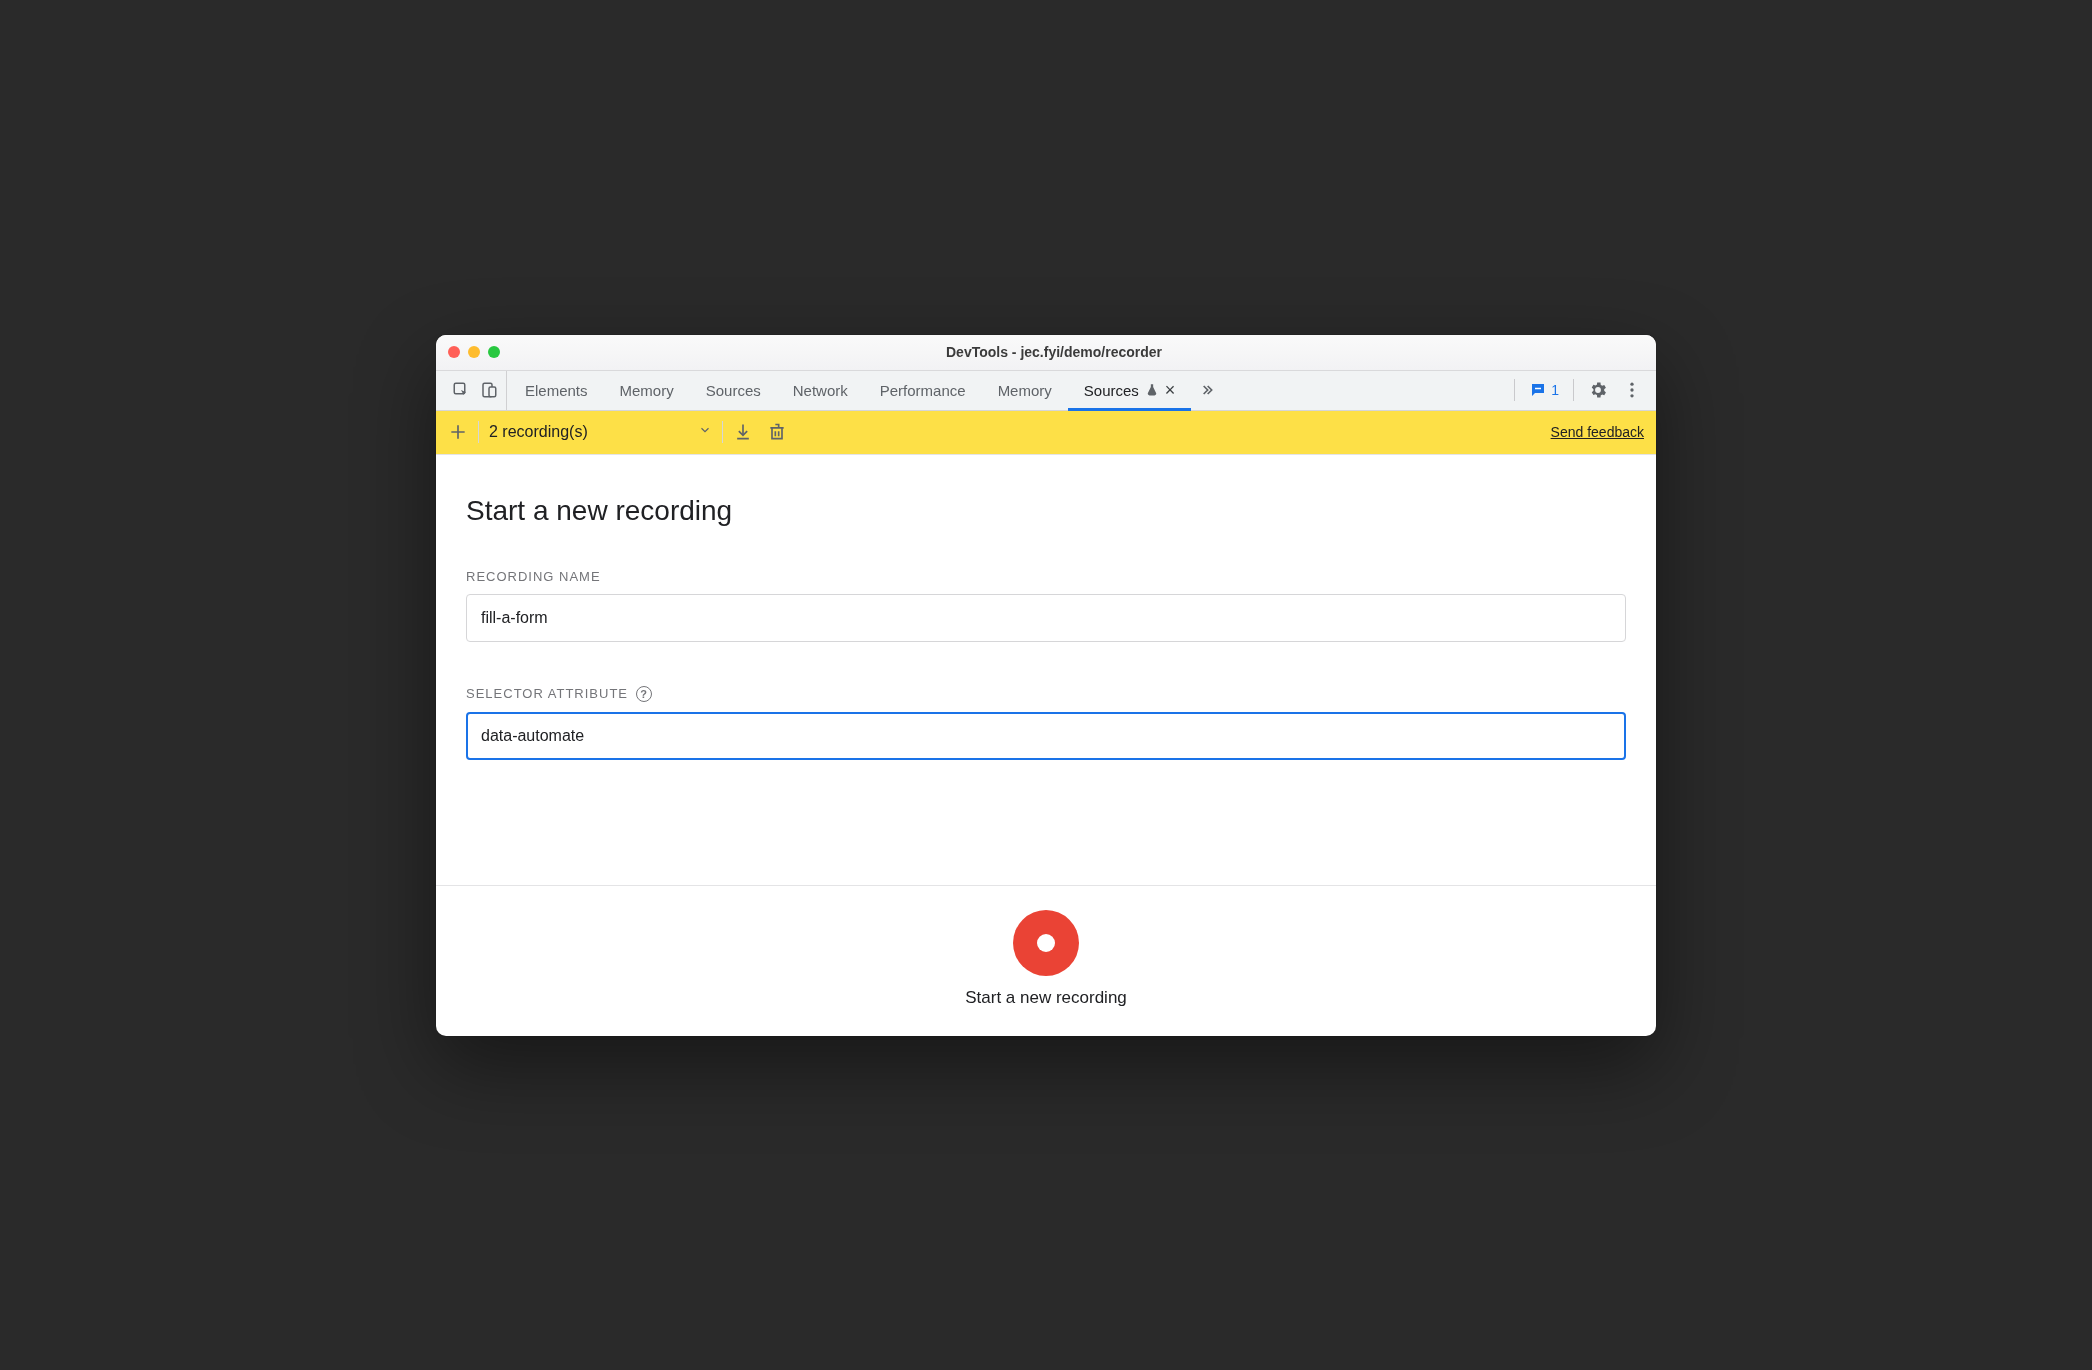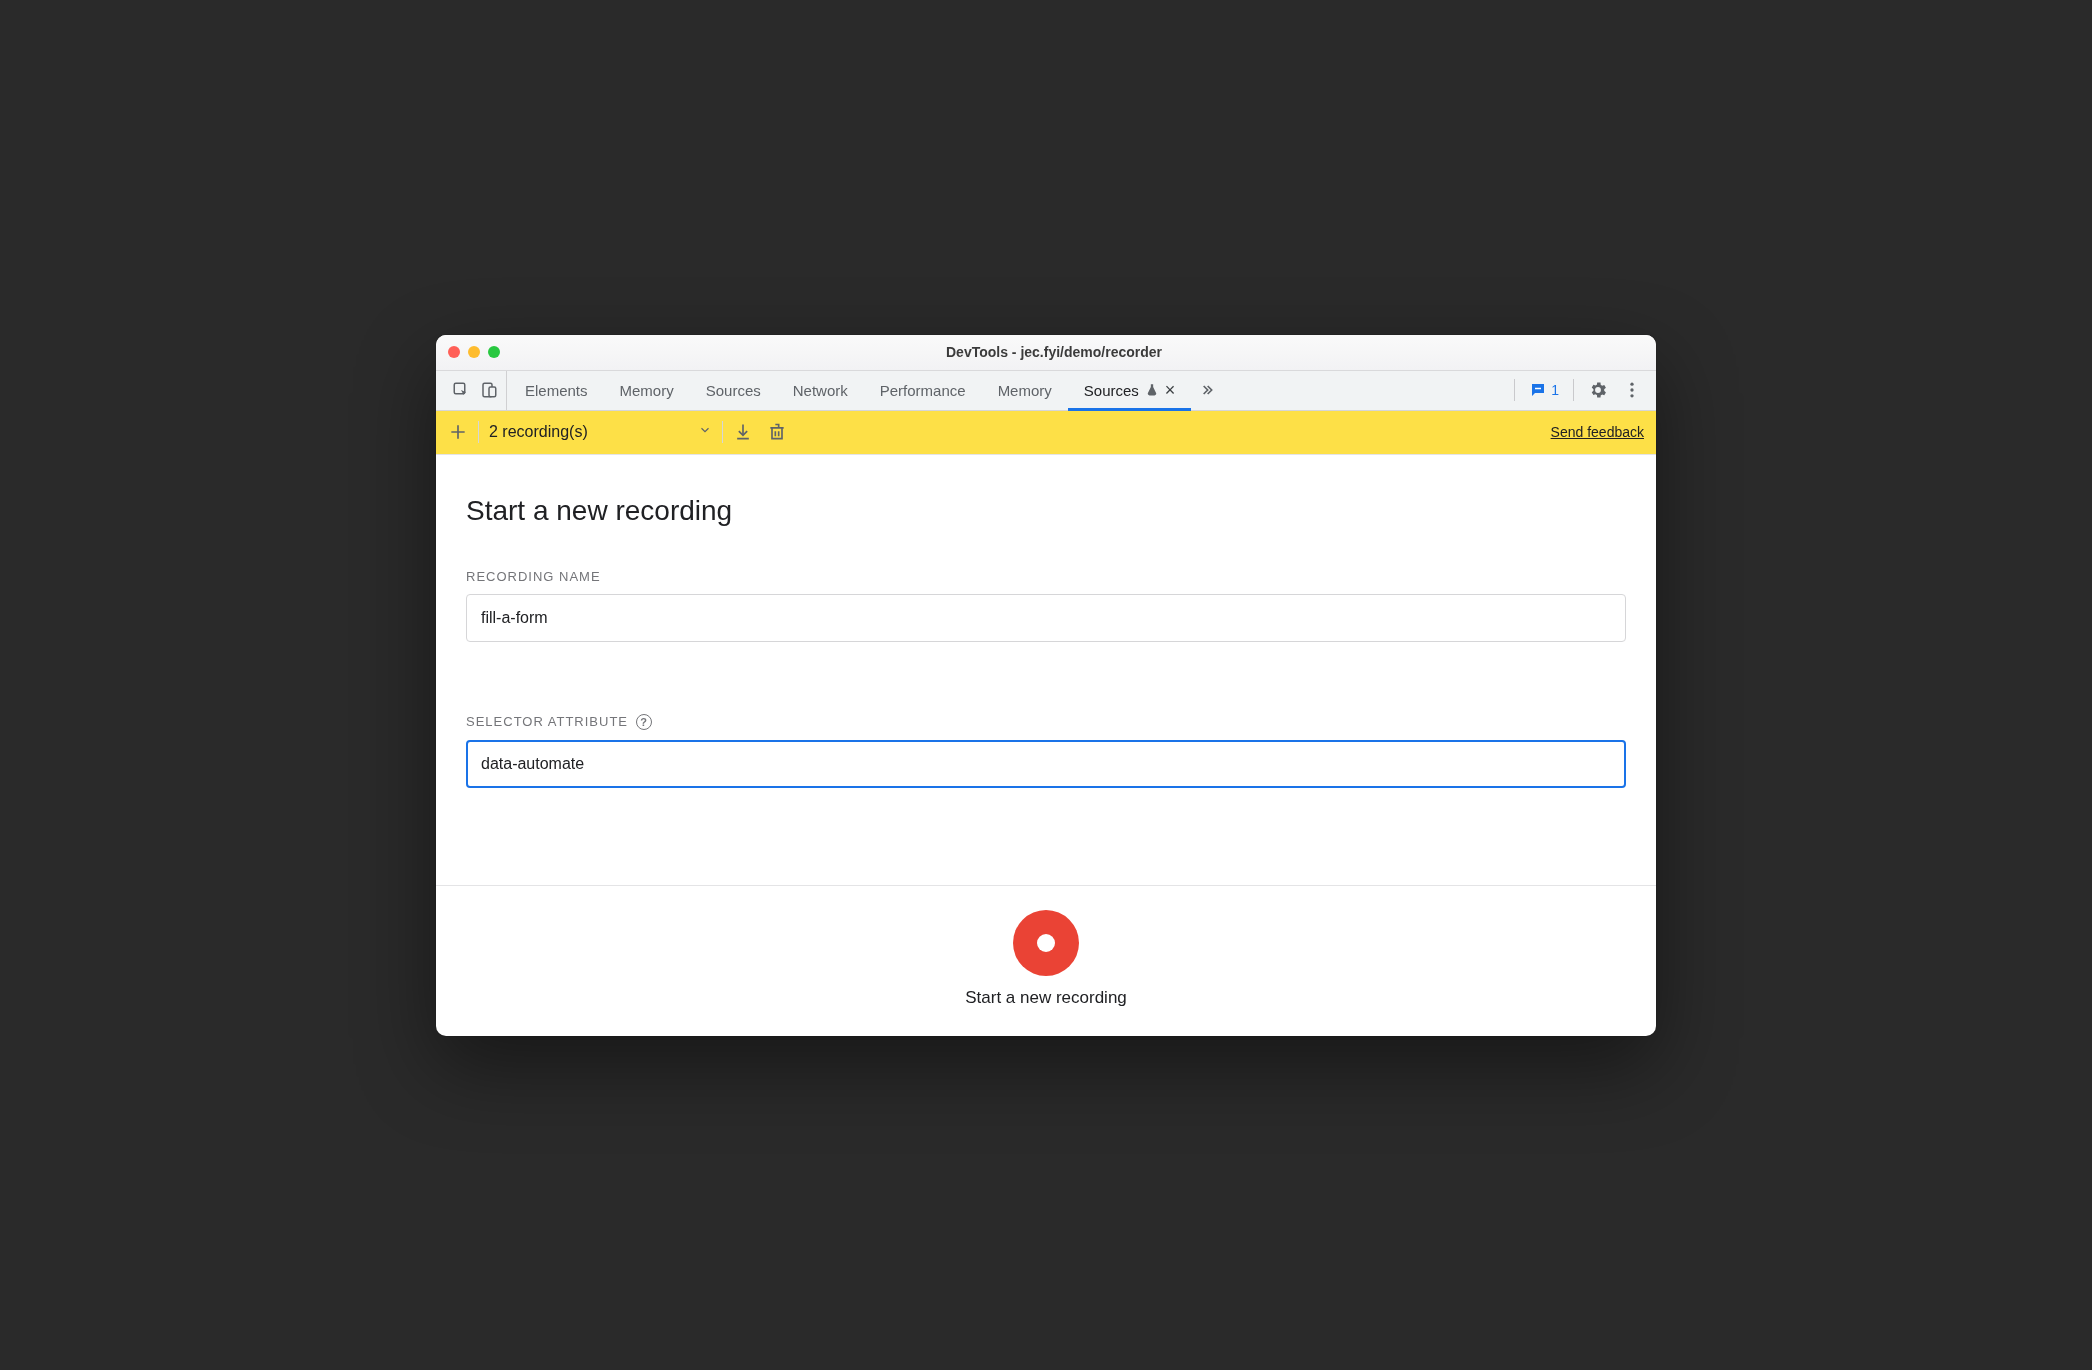--- a/index.html
+++ b/index.html
@@ -76,21 +76,21 @@
     .page-title { font-size: 28px; font-weight: 400; color:#202124; margin-bottom: 42px; }
     .form-label {
       font-size: 13px; letter-spacing: 1px; color:#747579; text-transform: uppercase;
       display:flex; align-items:center; gap:8px; margin-bottom: 10px;
     }
     .text-input {
       width:100%; height:48px; border:1px solid #d6d6d8; border-radius:4px;
       padding: 0 14px; font-size:16px; color:#202124; outline:none; background:#fff;
     }
     .text-input.focused { border:2px solid #1a73e8; padding: 0 13px; }
-    .group { margin-bottom: 72px; }
+    .group { margin-bottom: 44px; }
 
     .footer {
       border-top: 1px solid #e4e4e6; padding: 24px 0 28px;
       display:flex; flex-direction:column; align-items:center; gap:12px;
     }
     .record-btn {
       width:66px; height:66px; border-radius:50%; background:#ea4335;
       display:flex; align-items:center; justify-content:center; cursor:pointer;
     }
     .record-btn .inner { width:18px; height:18px; border-radius:50%; background:#fff; }

